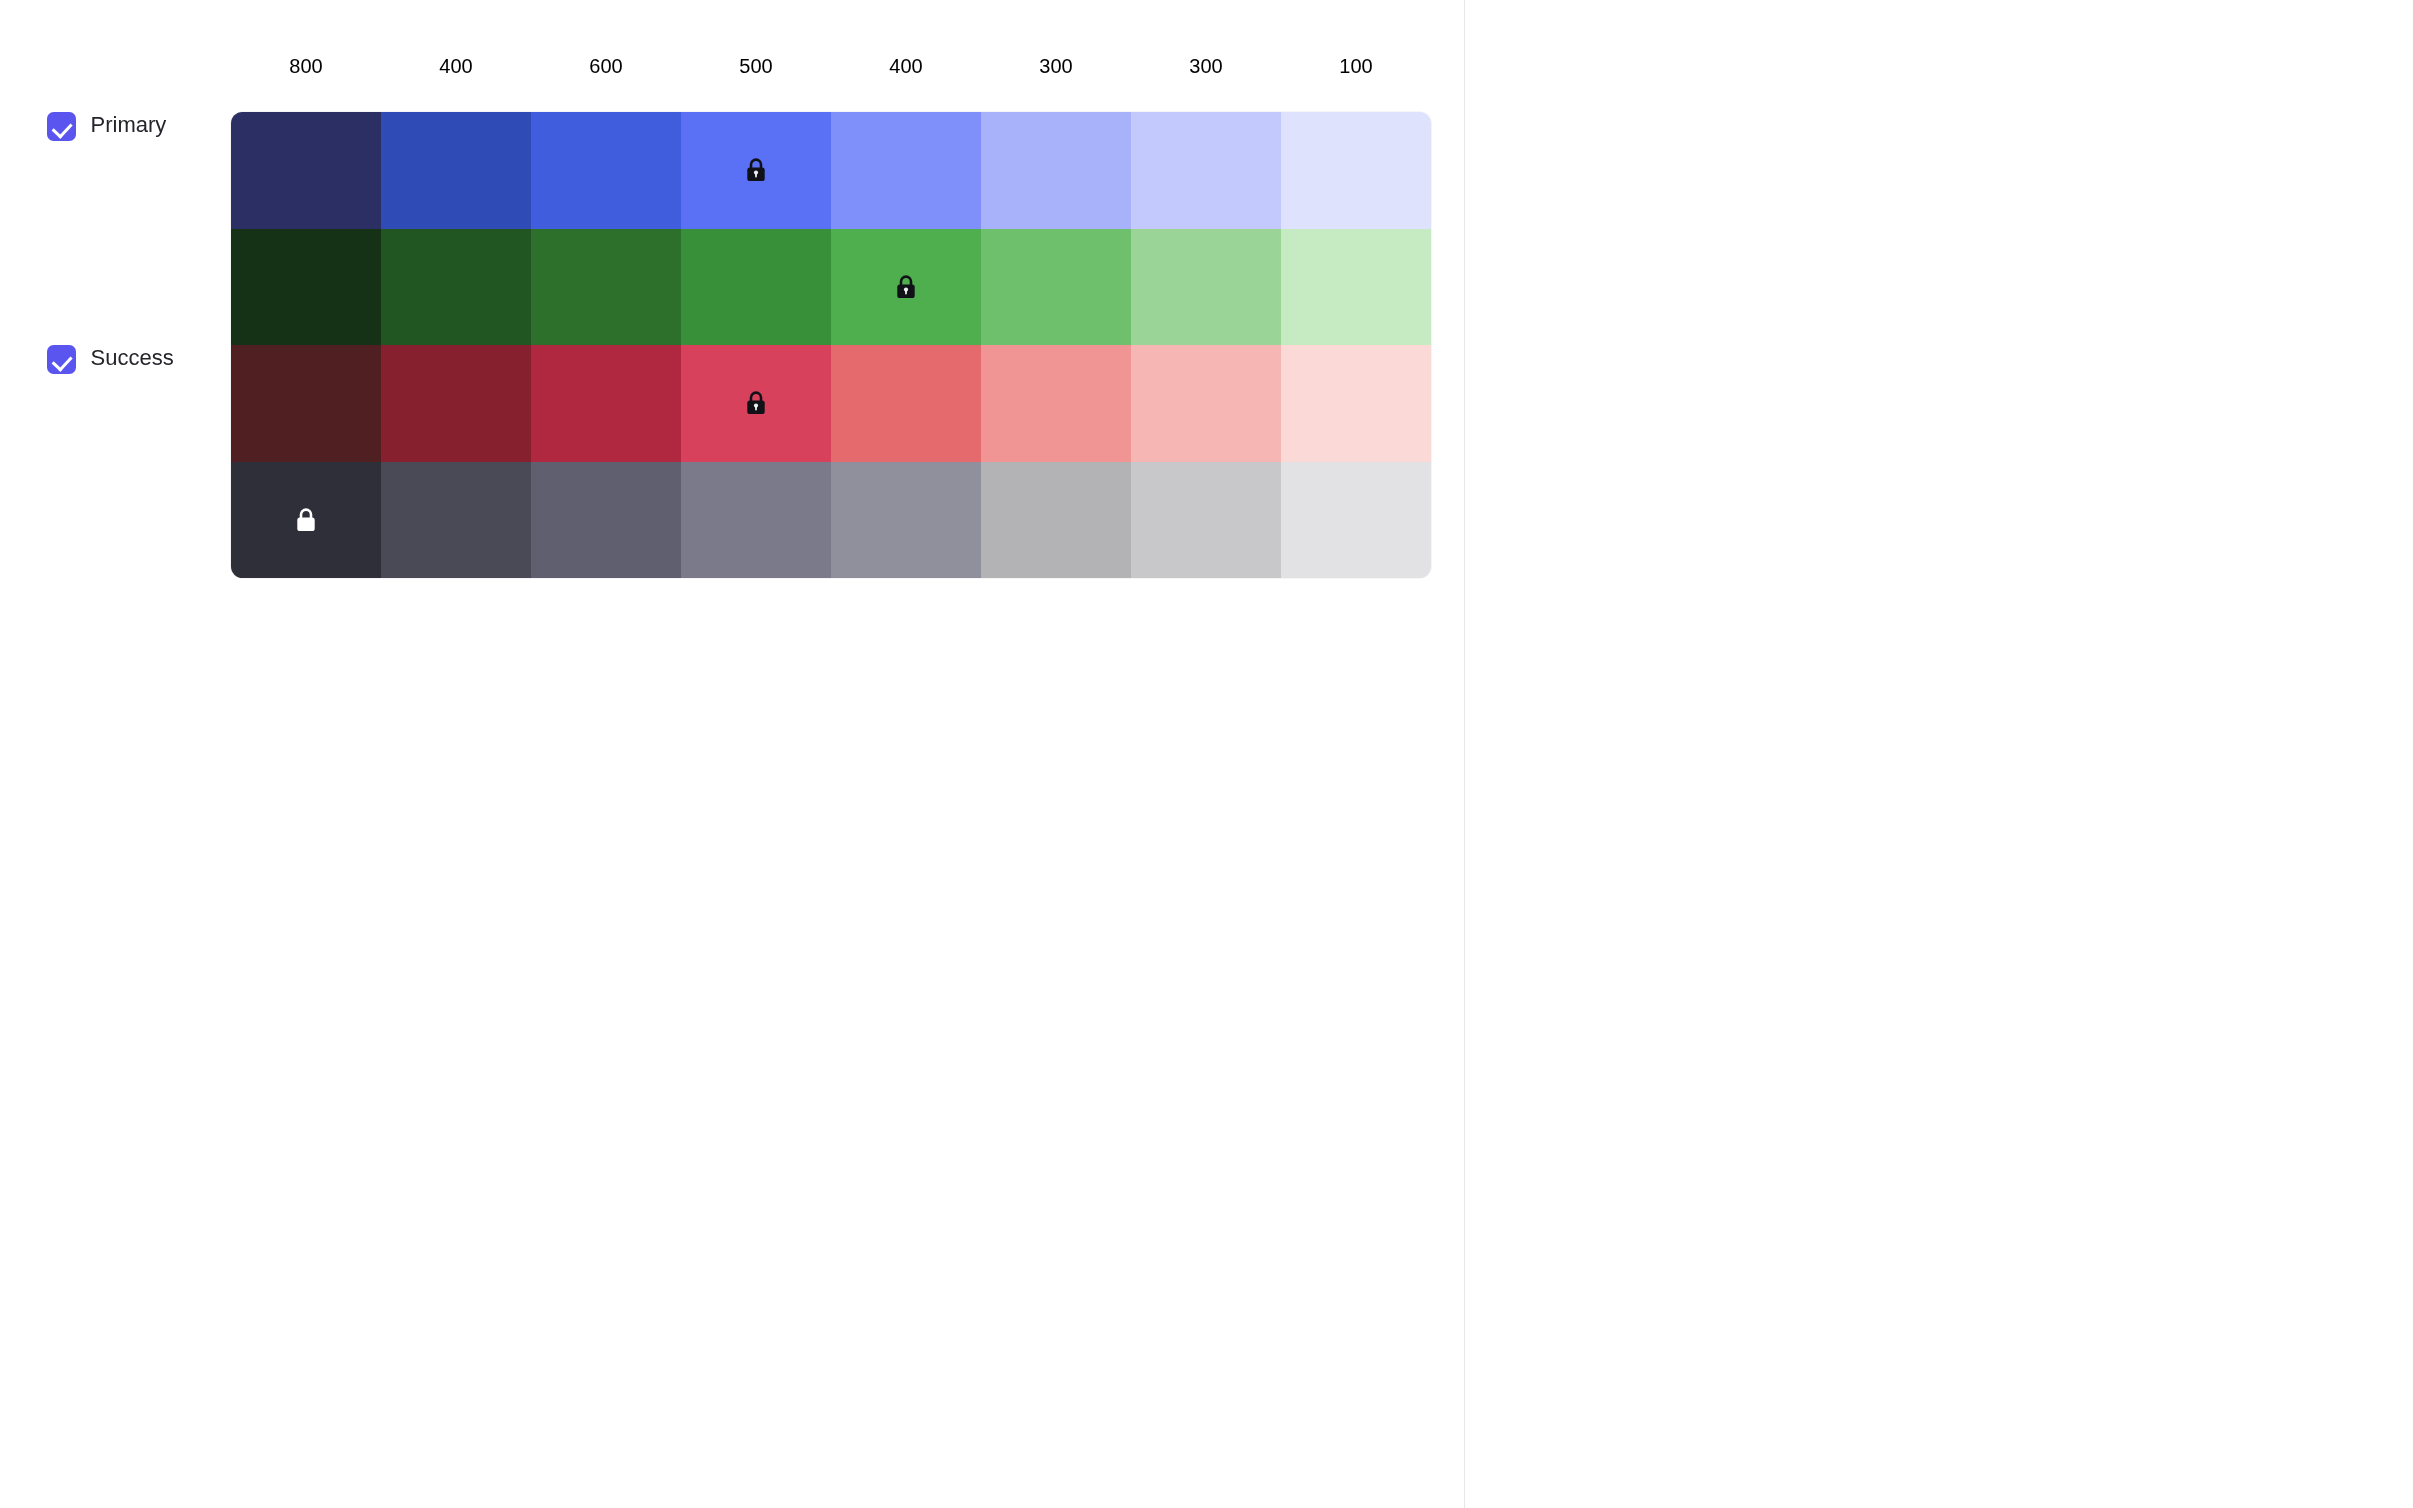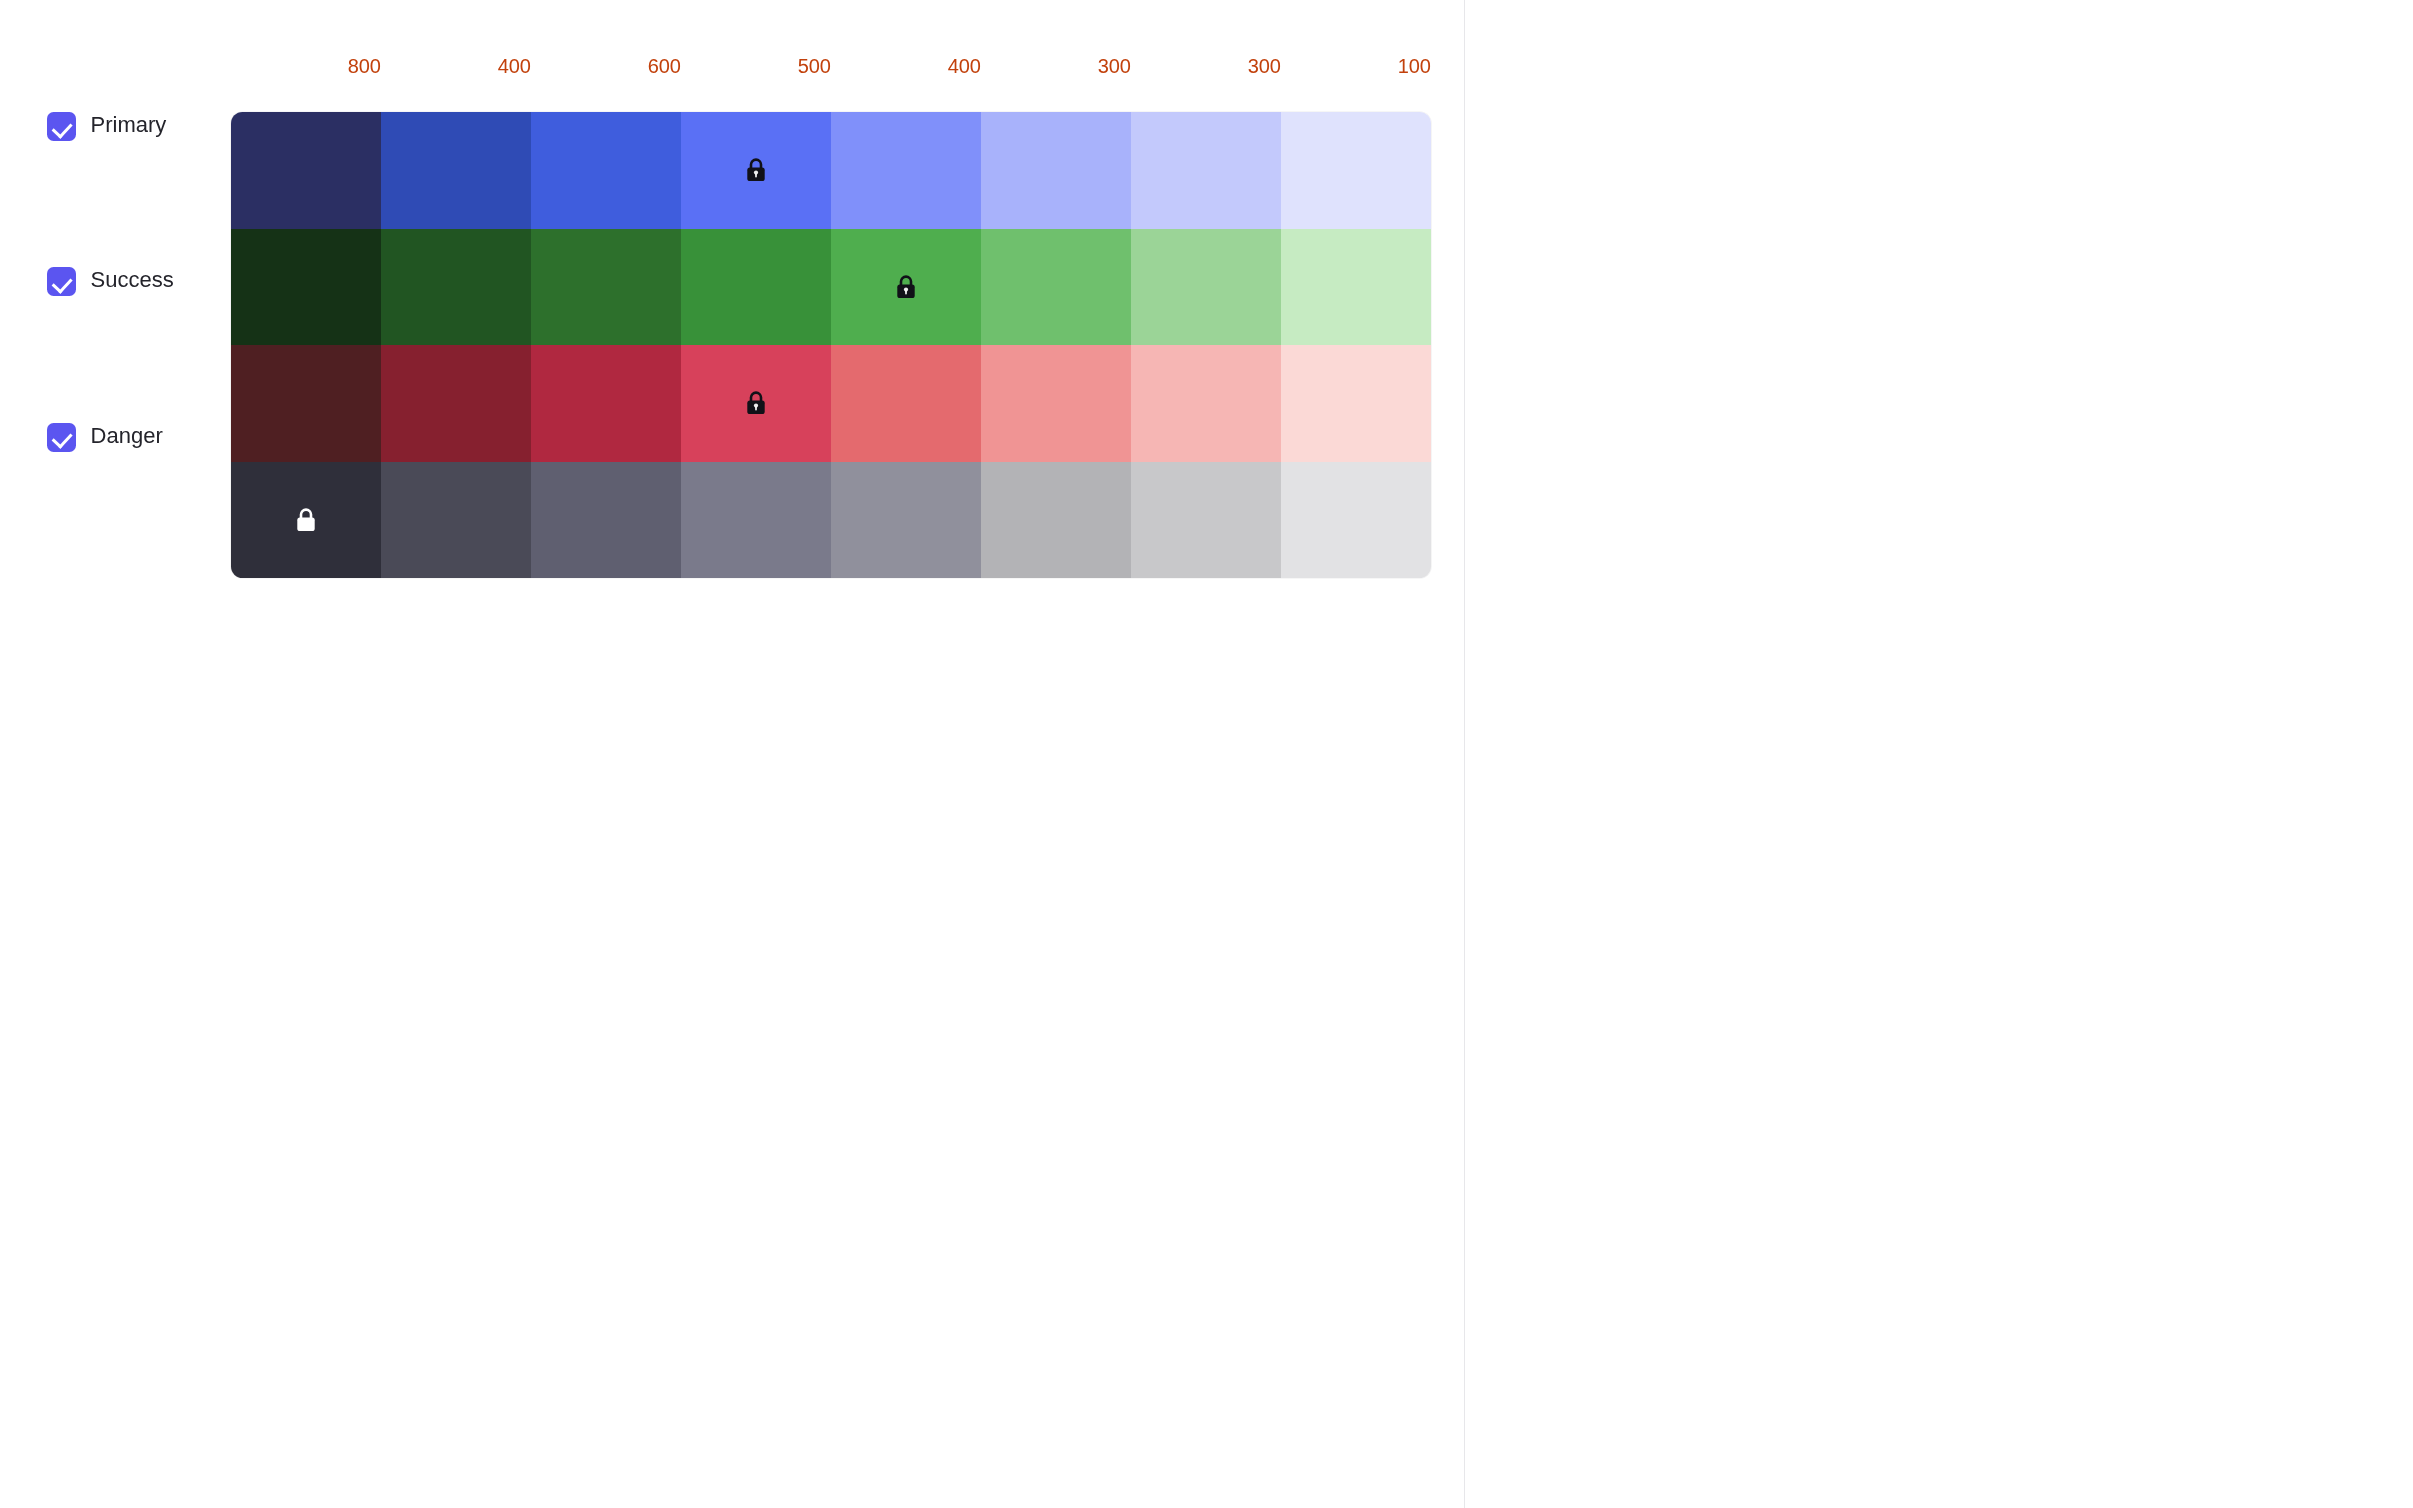--- a/index.html
+++ b/index.html
@@ -41,23 +41,23 @@
   .col-headers {
     position: absolute;
     left: 231px;
     top: 50px;
     width: 1200px;
     height: 32px;
     display: flex;
   }
   .col-header {
     flex: 1 1 0;
-    text-align: right;
+    text-align: center;
     font-size: 20px;
-    color: #c2410c;
+    color: #000000;
     font-family: "Liberation Sans", sans-serif;
     line-height: 32px;
   }
 
   
   .row-labels {
     position: absolute;
     left: 47px;
     top: 112px;
     width: 182px;
@@ -155,24 +155,20 @@
 
     <div class="row-labels">
         <div class="row-label">
           <div class="checkbox"></div>
           <div class="row-label-text">Primary</div>
         </div>
         <div class="row-label">
           <div class="checkbox"></div>
           <div class="row-label-text">Success</div>
         </div>
-        <div class="row-label">
-          <div class="checkbox"></div>
-          <div class="row-label-text">Danger</div>
-        </div>
       </div>
 
     <div class="color-grid">
         <div class="color-row">
           <div class="swatch" style="background: rgb(43, 47, 99);"></div>
           <div class="swatch" style="background: rgb(47, 75, 181);"></div>
           <div class="swatch" style="background: rgb(63, 93, 221);"></div>
           <div class="swatch" style="background: rgb(90, 112, 245);">
             <svg class="lock-icon" viewBox="0 0 24 26">
               <path d="M7 11V7.6a5 5 0 0 1 10 0V11" fill="none" stroke="#111118" stroke-width="2.6"></path>

